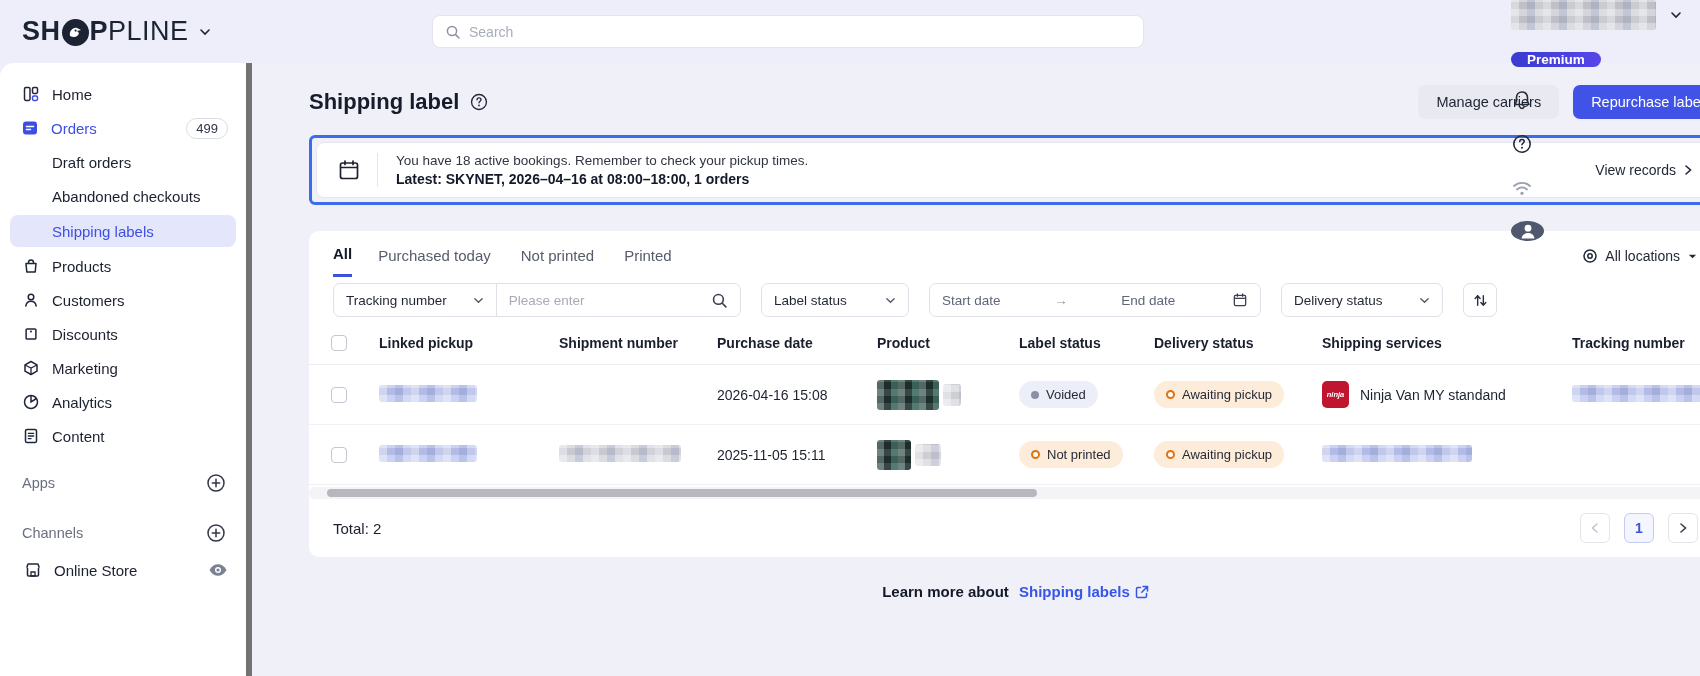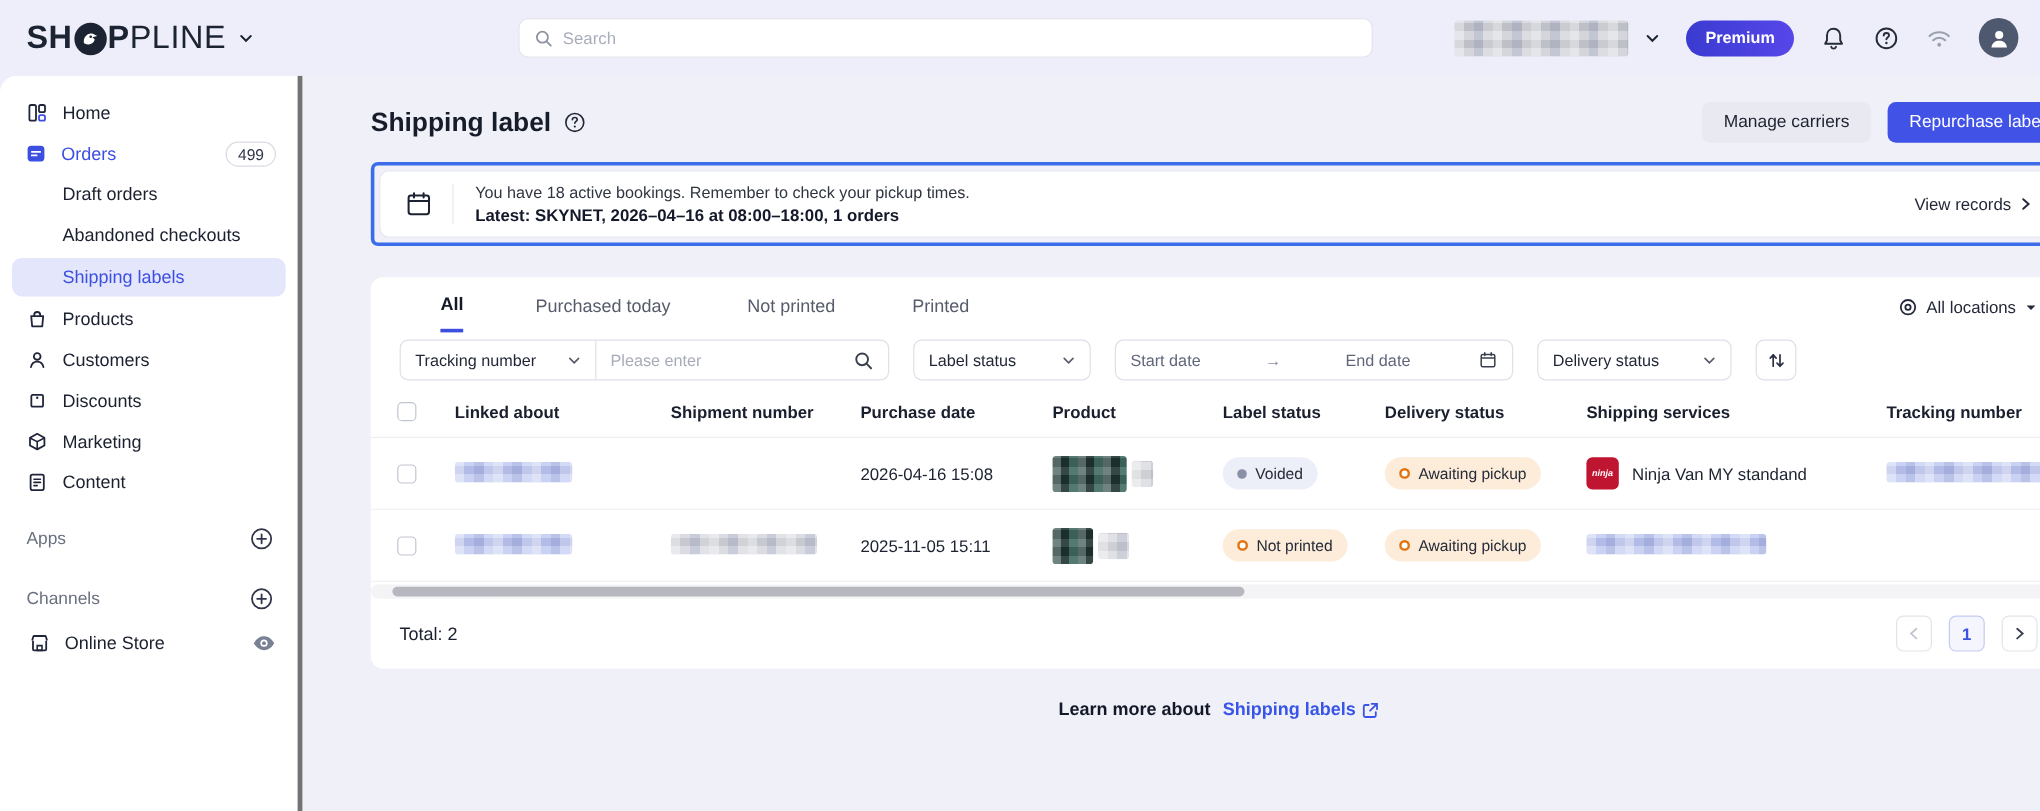--- a/index.html
+++ b/index.html
@@ -11,30 +11,30 @@
   .logo-wrap { display:flex; align-items:center; gap:10px; }
   .logo { display:flex; align-items:center; font-size:27px; letter-spacing:.5px; color:#1c2333; }
   .logo .b { font-weight:800; }
   .logo .l { font-weight:400; }
   .logo-mark { width:27px; height:27px; background:#1c2333; border-radius:50%; display:inline-flex; align-items:center; justify-content:center; margin:0 1px; position:relative; top:1px; }
   .logo-mark svg { display:block; }
   .chev { width:12px; height:12px; }
   .search-bar { position:absolute; left:432px; top:15px; width:712px; height:33px; background:#fff; border:1px solid #e3e4ee; border-radius:8px; display:flex; align-items:center; padding:0 12px; gap:8px; }
   .search-bar input { border:none; outline:none; flex:1; font-size:14px; color:#1c2130; background:transparent; font-family:inherit; }
   .search-bar input::placeholder { color:#a9adbb; }
-  .top-right { position:absolute; right:18px; top:0; height:63px; display:flex; align-items:center; gap:22px; }
+  .top-right { position:absolute; right:18px; top:0; height:63px; display:flex; align-items:flex-start; gap:22px;flex-direction:column; }
   .acct { display:flex; align-items:center; gap:14px; }
   .px-name { width:145px; height:30px; border-radius:3px; }
   .premium { height:30px; padding:0 16px; border-radius:15px; background:linear-gradient(90deg,#3a3bd0,#5746ea); color:#fff; font-size:13.5px; font-weight:700; display:flex; align-items:center; border:none; cursor:pointer; font-family:inherit; }
   .tb-ic { width:22px; height:22px; color:#252b3a; display:flex; }
   .avatar { width:33px; height:33px; border-radius:50%; background:#4e586e; display:flex; align-items:center; justify-content:center; }
 
   
   .workspace { display:flex; height:613px; border-top-left-radius:14px; overflow:hidden; background:#f0f1f8; }
-  .sidebar { width:252px; min-width:252px; background:#fff; border-right:4px solid #737373; padding-top:14px; }
+  .sidebar { width:252px; min-width:252px; background:#fff; border-right:6px solid #737373; padding-top:14px; }
   .side-item { display:flex; align-items:center; gap:12px; height:34px; padding:0 18px 0 22px; font-size:15px; color:#1c2130; cursor:pointer; }
   .side-item svg { flex:none; }
   .side-item .lbl { flex:1; }
   .side-item.blue { color:#3d4fe0;padding-left:21px; }
   .side-sub { display:flex; align-items:center; height:34px; padding-left:52px; font-size:15px; color:#1c2130; cursor:pointer; }
   .side-sel { margin:2px 10px; height:32px; border-radius:8px; background:#e4e6fb; color:#3d4fe0; display:flex; align-items:center; padding-left:42px; font-size:15px; cursor:pointer; }
   .badge-499 { background:#fff; border:1px solid #d9dbe4; border-radius:12px; font-size:13px; color:#30354a; padding:2px 9px; }
   .side-head { display:flex; align-items:center; justify-content:space-between; padding:0 20px 0 22px; height:40px; color:#6a7080; font-size:14.5px; margin-top:10px; cursor:pointer; }
   .side-head svg { color:#30354a; }
 
@@ -51,21 +51,21 @@
   .highlight { margin-top:16px; border:3px solid #3b6ce9; border-radius:6px; padding:4px; background:#f0f1f8; }
   .banner { background:#fff; border:1px solid #e6e7ee; border-radius:8px; display:flex; align-items:center; padding:10px 20px; min-height:52px; }
   .banner-ic { color:#1d2230; display:flex; margin-right:16px; }
   .banner-div { width:1px; align-self:stretch; background:#e6e7ee; margin-right:18px; }
   .banner-l1 { font-size:13.5px; color:#303542; }
   .banner-l2 { font-size:14px; font-weight:700; color:#14192a; margin-top:3px; }
   .view-rec { margin-left:auto; display:flex; align-items:center; gap:6px; font-size:14px; color:#23283a; cursor:pointer; }
 
   .card { margin-top:26px; background:#fff; border-radius:10px; padding:14px 0 0 0; }
   .tabs-row { display:flex; align-items:center; padding:0 24px; }
-  .tab { font-size:15px; color:#565c6b; margin-right:30px; padding-bottom:12px; cursor:pointer;margin-left:34px; }
+  .tab { font-size:15px; color:#565c6b; margin-right:30px; padding-bottom:12px; cursor:pointer; }
   .tab.active { color:#14192a; font-weight:700; border-bottom:3px solid #3d4fe0; margin-right:26px; }
   .loc { margin-left:auto; display:flex; align-items:center; gap:7px; font-size:14px; color:#23283a; padding-bottom:10px; cursor:pointer; }
 
   .filters { display:flex; gap:20px; padding:6px 24px 0 24px; }
   .ctrl { height:34px; border:1px solid #dfe0e8; border-radius:7px; background:#fff; display:flex; align-items:center; font-size:13.5px; color:#1f2534; }
   .ctrl .sep { width:1px; height:100%; background:#dfe0e8; }
   .ctrl-search-type { padding:0 12px; gap:26px; cursor:pointer; }
   .ctrl-input { flex:1; display:flex; align-items:center; padding:0 12px; gap:8px; }
   .ctrl-input input { border:none; outline:none; flex:1; font-size:13.5px; font-family:inherit; color:#1f2534; }
   .ctrl-input input::placeholder { color:#a7abb8; }
@@ -237,20 +237,27 @@
     </div>
     <div class="side-item">
       <svg width="18" height="18" viewBox="0 0 18 18">
           <path d="M9 2.5 L15 5.8 V12.2 L9 15.5 L3 12.2 V5.8 Z" fill="none" stroke="#20263a" stroke-width="1.5" stroke-linejoin="round"></path>
           <path d="M3 6 L9 9 L15 6 M9 9 V15.5" fill="none" stroke="#20263a" stroke-width="1.3"></path>
         </svg>
       <span class="lbl">Marketing</span>
     </div>
     <div class="side-item">
       <svg width="18" height="18" viewBox="0 0 18 18">
+          <circle cx="9" cy="9" r="6.5" fill="none" stroke="#20263a" stroke-width="1.5"></circle>
+          <path d="M9 2.5 V9 L14.5 5.5" fill="none" stroke="#20263a" stroke-width="1.5"></path>
+        </svg>
+      <span class="lbl">Analytics</span>
+    </div>
+    <div class="side-item">
+      <svg width="18" height="18" viewBox="0 0 18 18">
           <rect x="3.5" y="2.5" width="11" height="13" rx="1.6" fill="none" stroke="#20263a" stroke-width="1.5"></rect>
           <path d="M6.3 6.3 H11.7 M6.3 9 H11.7 M6.3 11.7 H9" stroke="#20263a" stroke-width="1.3" stroke-linecap="round"></path>
         </svg>
       <span class="lbl">Content</span>
     </div>
 
     <div class="side-head">
       <span>Apps</span>
       <svg width="20" height="20" viewBox="0 0 20 20">
           <circle cx="10" cy="10" r="8" fill="none" stroke="currentColor" stroke-width="1.5"></circle>
@@ -384,21 +391,21 @@
         <div class="ctrl sort-btn">
           <svg width="17" height="17" viewBox="0 0 18 18">
               <path d="M6 14 V4 M6 4 L3.4 6.8 M6 4 L8.6 6.8" fill="none" stroke="currentColor" stroke-width="1.5" stroke-linecap="round" stroke-linejoin="round"></path>
               <path d="M12 4 V14 M12 14 L9.4 11.2 M12 14 L14.6 11.2" fill="none" stroke="currentColor" stroke-width="1.5" stroke-linecap="round" stroke-linejoin="round"></path>
             </svg>
         </div>
       </div>
 
       <div class="grid thead">
         <span><span class="cb" style="display:inline-block;vertical-align:middle;"></span></span>
-        <span>Linked about</span>
+        <span>Linked pickup</span>
         <span>Shipment number</span>
         <span>Purchase date</span>
         <span>Product</span>
         <span>Label status</span>
         <span>Delivery status</span>
         <span>Shipping services</span>
         <span>Tracking number</span>
       </div>
 
       <div class="grid trow">

